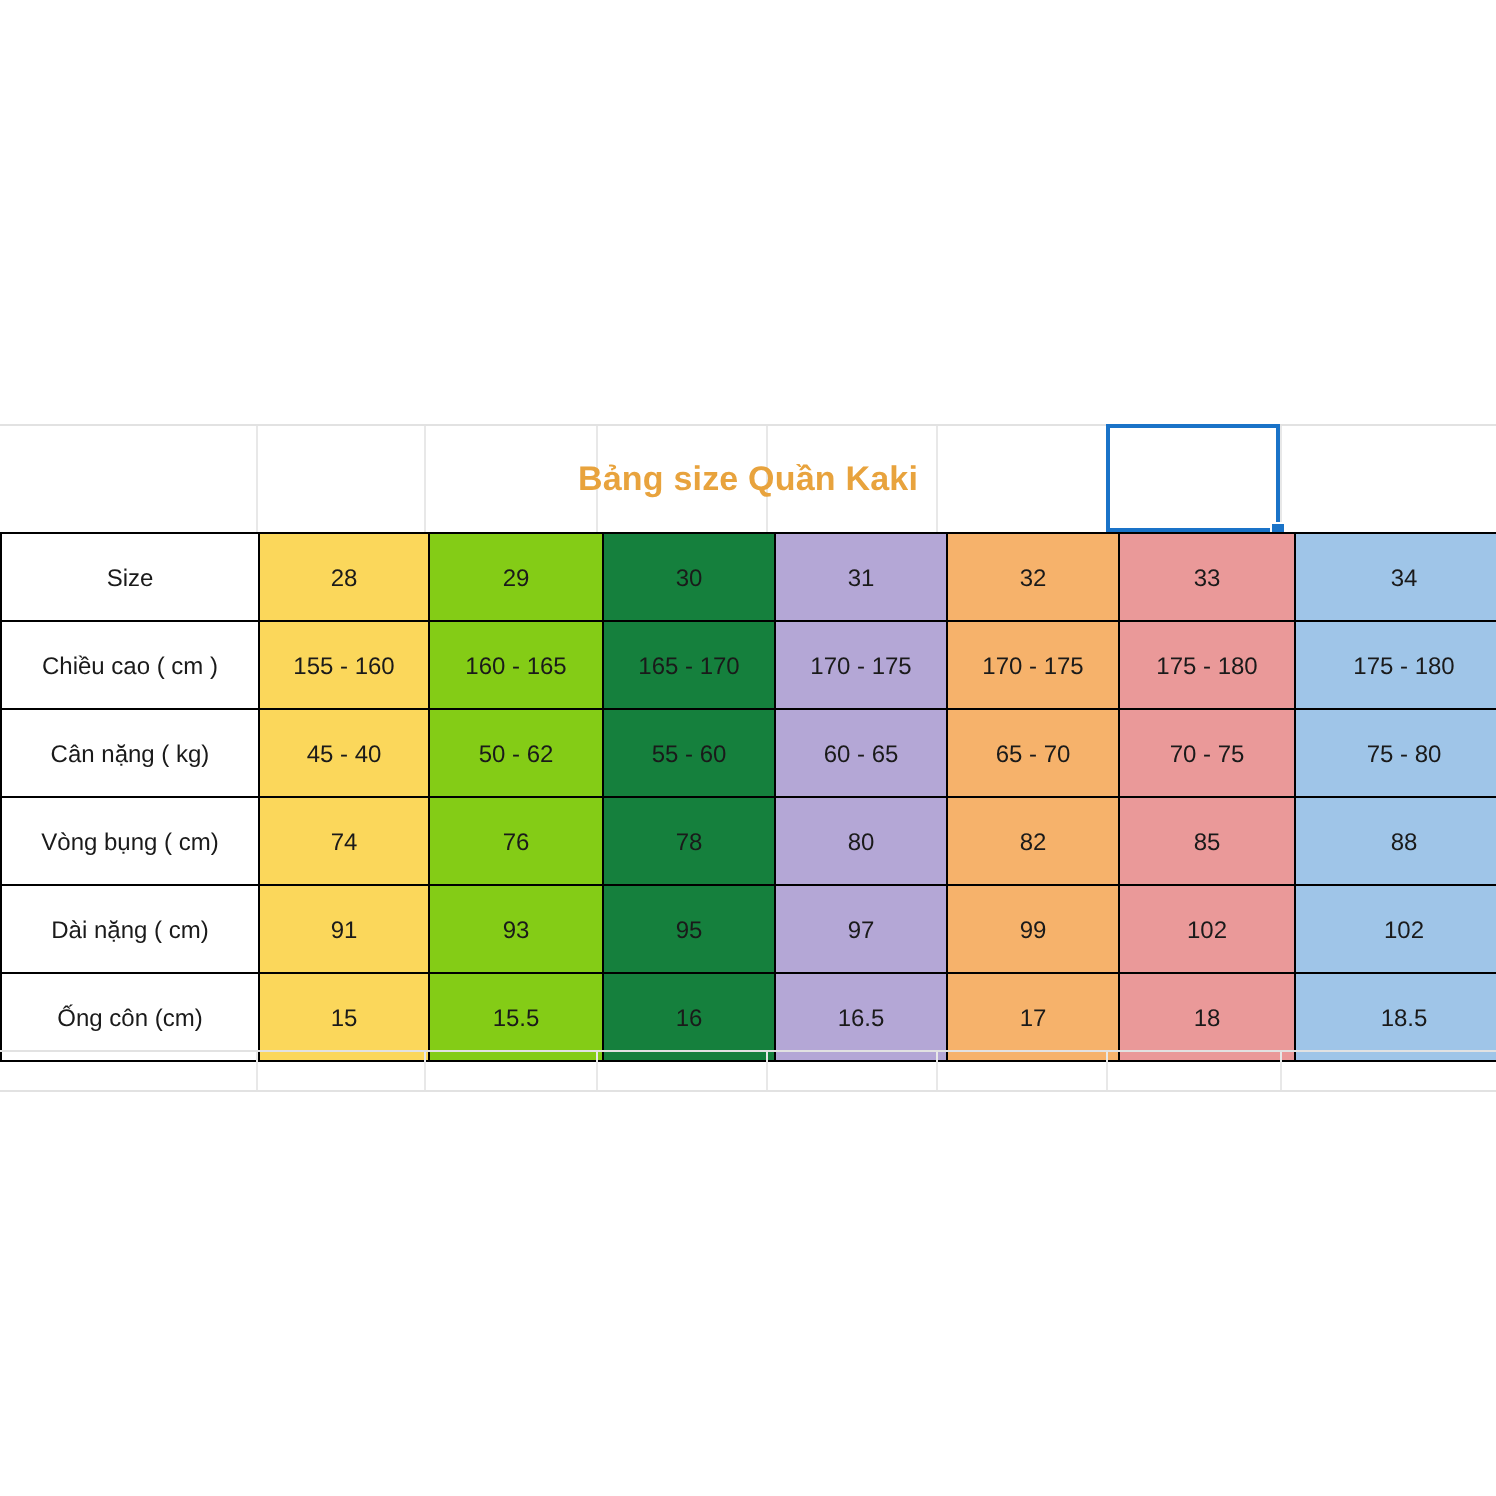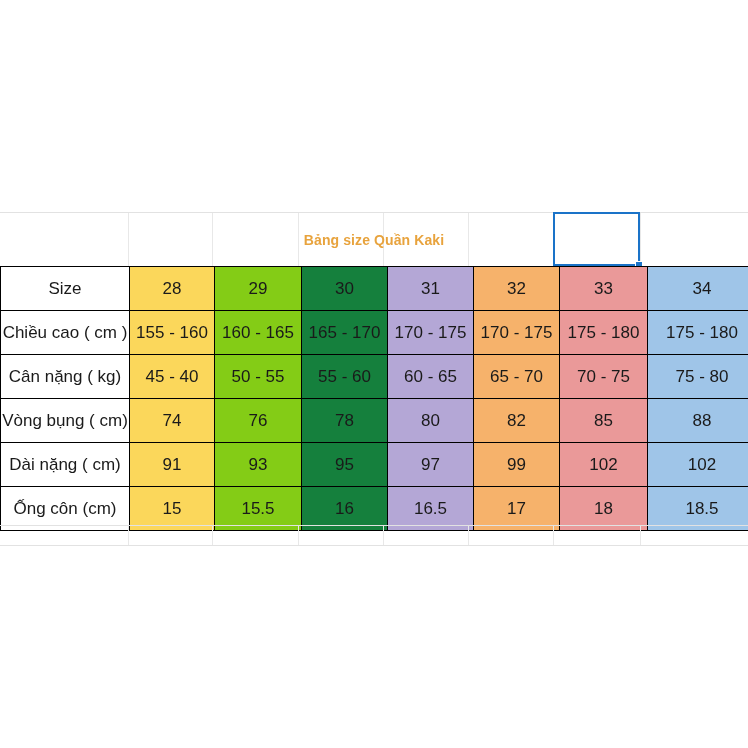--- a/index.html
+++ b/index.html
@@ -43,21 +43,21 @@
     top: 213px;
     width: 748px;
     height: 53px;
     display: flex;
     align-items: center;
     justify-content: center;
   }
   #title-text {
     color: #e8a33d;
     font-weight: bold;
-    font-size: 14px;
+    font-size: 17px;
     letter-spacing: 0.1px;
     white-space: nowrap;
   }
 
   
   #selection-box {
     position: absolute;
     left: 553px;
     top: 212px;
     width: 87px;
@@ -84,21 +84,21 @@
     top: 266px;
     width: 748px;
     border-collapse: collapse;
     table-layout: fixed;
   }
   #size-table td {
     height: 43px;
     border: 1px solid #000000;
     text-align: center;
     vertical-align: middle;
-    font-size: 17px;
+    font-size: 12px;
     color: #1a1a1a;
     padding: 0;
     white-space: nowrap;
   }
   td.rowlabel {
     background: #ffffff;
     width: 128px;
     font-size: 13px;
   }
   td.c-yellow { background: #fbd75b; width: 84px; margin-left: 44px; }
@@ -148,21 +148,21 @@
         <td class="c-green">160 - 165</td>
         <td class="c-blue">165 - 170</td>
         <td class="c-purple">170 - 175</td>
         <td class="c-orange">170 - 175</td>
         <td class="c-red">175 - 180</td>
         <td class="c-blue2">175 - 180</td>
       </tr>
       <tr>
         <td class="rowlabel">Cân nặng ( kg)</td>
         <td class="c-yellow">45 - 40</td>
-        <td class="c-green">50 - 55</td>
+        <td class="c-green">50 - 62</td>
         <td class="c-blue">55 - 60</td>
         <td class="c-purple">60 - 65</td>
         <td class="c-orange">65 - 70</td>
         <td class="c-red">70 - 75</td>
         <td class="c-blue2">75 - 80</td>
       </tr>
       <tr>
         <td class="rowlabel">Vòng bụng ( cm)</td>
         <td class="c-yellow">74</td>
         <td class="c-green">76</td>

